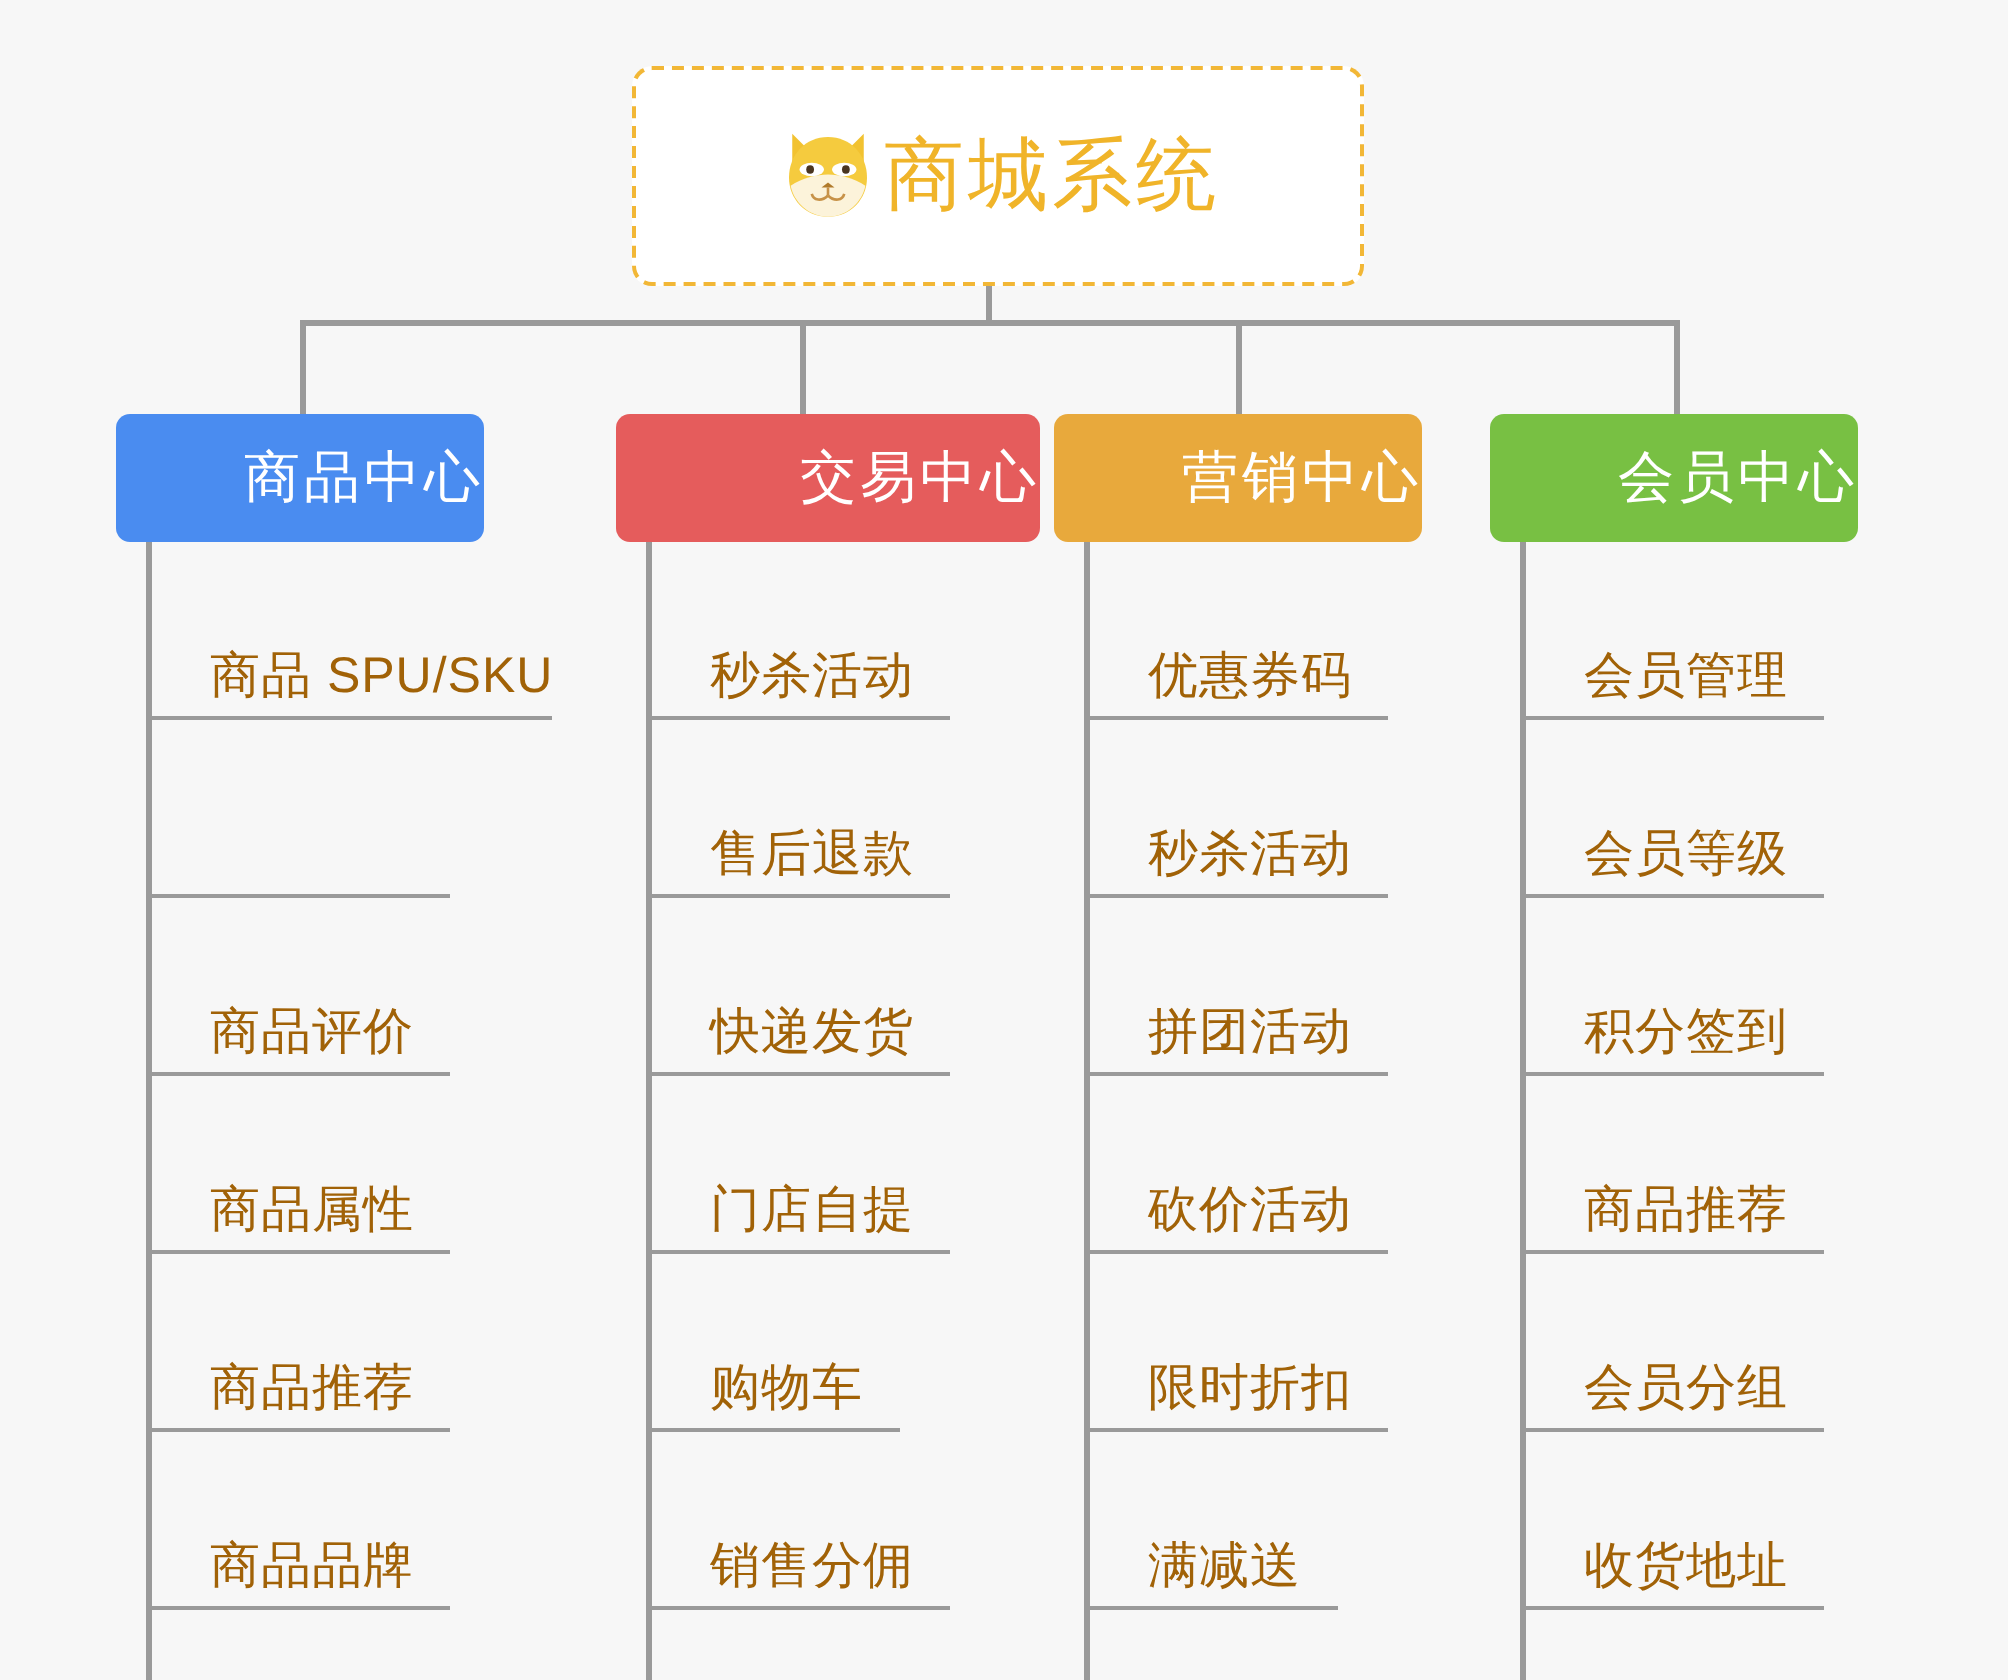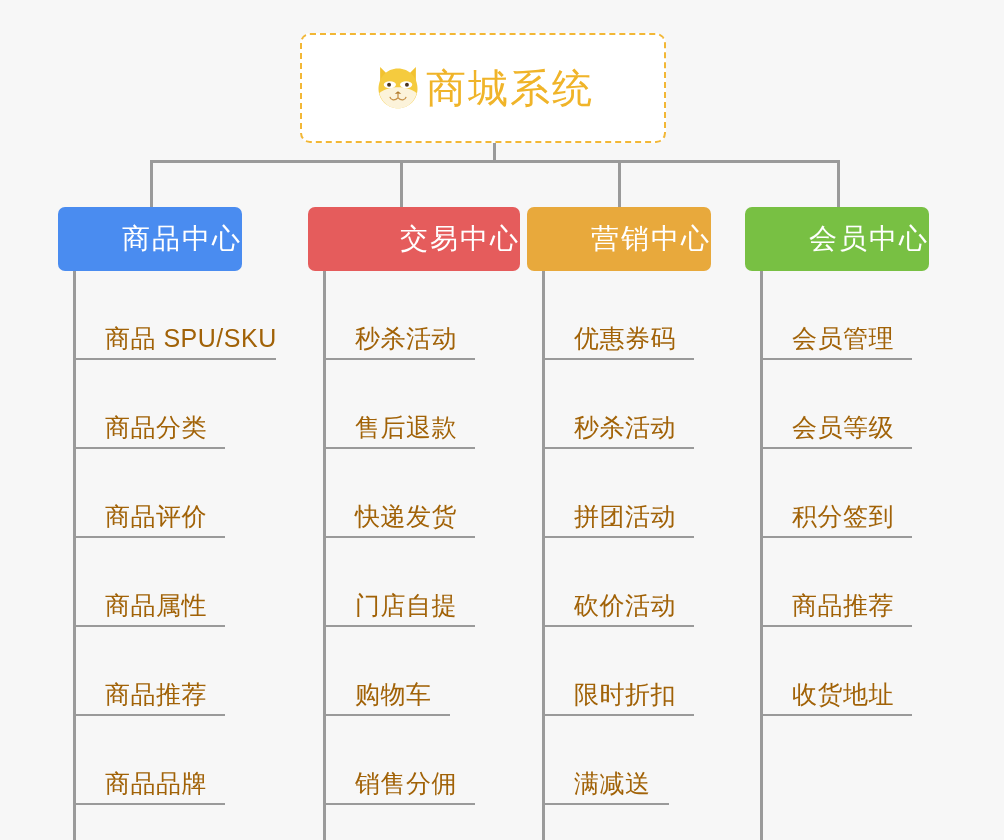--- a/index.html
+++ b/index.html
@@ -16,21 +16,21 @@
   }
   #canvas {
     position: relative;
     width: 1004px;
     height: 840px;
   }
 
   
   .root-node {
     position: absolute;
-    left: 300px;
+    left: 316px;
     top: 33px;
     width: 366px;
     height: 110px;
     background: #ffffff;
     border: 2px dashed #f2b736;
     border-radius: 10px;
     box-sizing: border-box;
     display: flex;
     align-items: center;
     justify-content: center;
@@ -147,21 +147,20 @@
     <div class="cat-header" style="background:#4a8cf0; width:184px;">
       <span>商品中心</span>
     </div>
     <div class="leaf-list">
       <div class="trunk" style="height:615px;"></div>
       <div class="leaf">
         <span class="leaf-text">商品 SPU/SKU</span>
         <div class="leaf-underline" style="width:203px;"></div>
       </div>
       <div class="leaf">
-        <span class="leaf-text">商品分类</span>
         <div class="leaf-underline" style="width:152px;"></div>
       </div>
       <div class="leaf">
         <span class="leaf-text">商品评价</span>
         <div class="leaf-underline" style="width:152px;"></div>
       </div>
       <div class="leaf">
         <span class="leaf-text">商品属性</span>
         <div class="leaf-underline" style="width:152px;"></div>
       </div>
@@ -258,19 +257,23 @@
       </div>
       <div class="leaf">
         <span class="leaf-text">积分签到</span>
         <div class="leaf-underline" style="width:152px;"></div>
       </div>
       <div class="leaf">
         <span class="leaf-text">商品推荐</span>
         <div class="leaf-underline" style="width:152px;"></div>
       </div>
       <div class="leaf">
+        <span class="leaf-text">会员分组</span>
+        <div class="leaf-underline" style="width:152px;"></div>
+      </div>
+      <div class="leaf">
         <span class="leaf-text">收货地址</span>
         <div class="leaf-underline" style="width:152px;"></div>
       </div>
     </div>
   </div>
 
 </div>
 
 </body></html>

